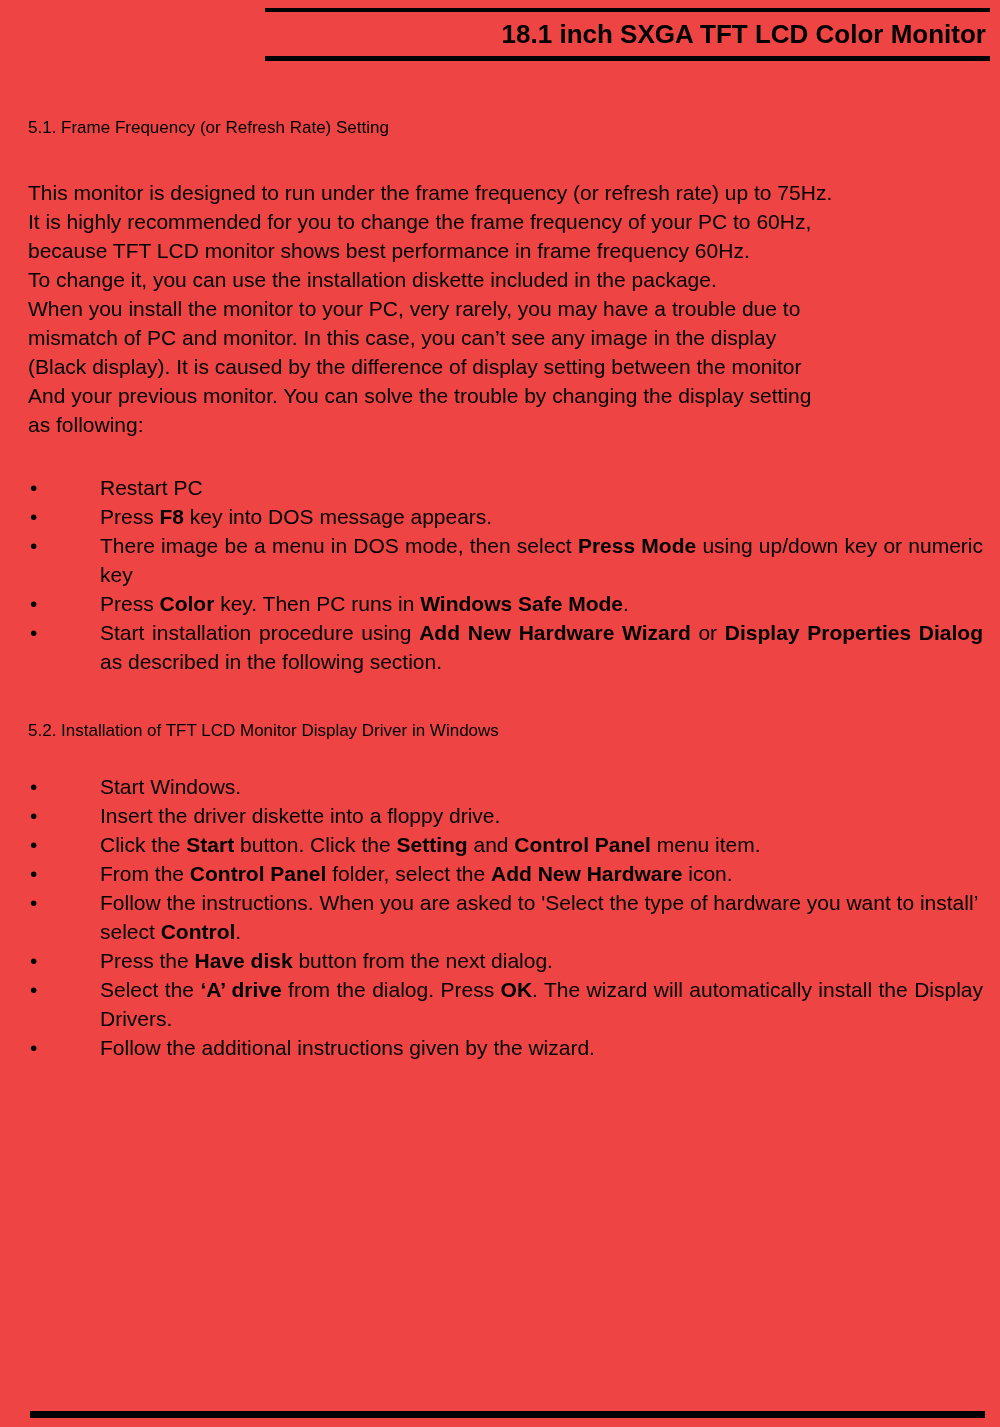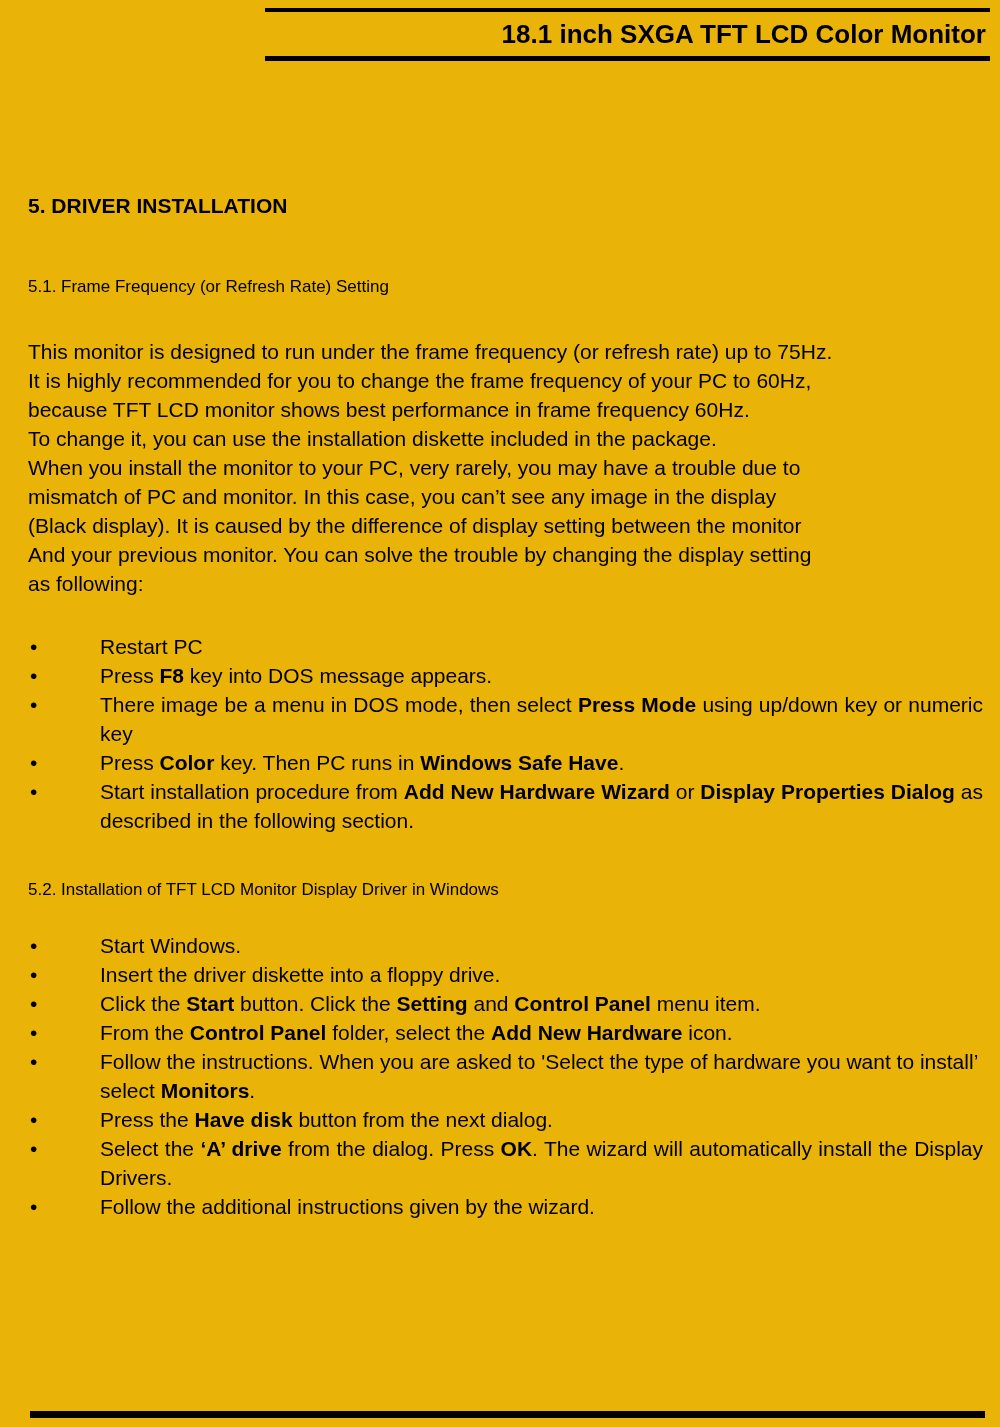--- a/index.html
+++ b/index.html
@@ -5,21 +5,21 @@
   html, body { margin: 0; padding: 0; }
   body {
     background: #e8e8e8;
     font-family: "Liberation Sans", sans-serif;
     color: #000;
   }
   .page {
     position: relative;
     width: 1000px;
     height: 1427px;
-    background: #eab308;
+    background: #ef4444;
     overflow: hidden;
     margin: 0 auto;
   }
   
   .page-header {
     margin: 8px 10px 0 265px;
   }
   .header-rule-top {
     height: 4px;
     background: #000;
@@ -108,21 +108,20 @@
 <div class="page">
 
   <header class="page-header">
     <div class="header-rule-top"></div>
     <h1 class="header-title">18.1 inch SXGA TFT LCD Color Monitor</h1>
     <div class="header-rule-bottom"></div>
   </header>
 
   <main class="content">
 
-    <h2 class="section-heading">5. DRIVER INSTALLATION</h2>
 
     <h3 class="subsection-title">5.1. Frame Frequency (or Refresh Rate) Setting</h3>
 
     <p class="body-paragraph">This monitor is designed to run under the frame frequency (or refresh rate) up to 75Hz.
 It is highly recommended for you to change the frame frequency of your PC to 60Hz,
 because TFT LCD monitor shows best performance in frame frequency 60Hz.
 To change it, you can use the installation diskette included in the package.
 When you install the monitor to your PC, very rarely, you may have a trouble due to
 mismatch of PC and monitor. In this case, you can’t see any image in the display
 (Black display). It is caused by the difference of display setting between the monitor
@@ -137,25 +136,25 @@
         <div class="bullet-item">
           <span class="bullet-marker">•</span>
           <span class="bullet-text"><span>Press </span><b>F8</b><span> key into DOS message appears.</span></span>
         </div>
         <div class="bullet-item">
           <span class="bullet-marker">•</span>
           <span class="bullet-text justify"><span>There image be a menu in DOS mode, then select </span><b>Press Mode</b><span> using up/down key or numeric key</span></span>
         </div>
         <div class="bullet-item">
           <span class="bullet-marker">•</span>
-          <span class="bullet-text"><span>Press </span><b>Color</b><span> key. Then PC runs in </span><b>Windows Safe Have</b><span>.</span></span>
-        </div>
-        <div class="bullet-item">
-          <span class="bullet-marker">•</span>
-          <span class="bullet-text justify"><span>Start installation procedure from </span><b>Add New Hardware Wizard</b><span> or </span><b>Display Properties Dialog</b><span> as described in the following section.</span></span>
+          <span class="bullet-text"><span>Press </span><b>Color</b><span> key. Then PC runs in </span><b>Windows Safe Mode</b><span>.</span></span>
+        </div>
+        <div class="bullet-item">
+          <span class="bullet-marker">•</span>
+          <span class="bullet-text justify"><span>Start installation procedure using </span><b>Add New Hardware Wizard</b><span> or </span><b>Display Properties Dialog</b><span> as described in the following section.</span></span>
         </div>
       </div>
 
     <h3 class="subsection-title s52">5.2. Installation of TFT LCD Monitor Display Driver in Windows</h3>
 
 
     <div class="bullet-list second">
         <div class="bullet-item">
           <span class="bullet-marker">•</span>
           <span class="bullet-text"><span>Start Windows.</span></span>
@@ -167,21 +166,21 @@
         <div class="bullet-item">
           <span class="bullet-marker">•</span>
           <span class="bullet-text"><span>Click the </span><b>Start</b><span> button. Click the </span><b>Setting</b><span> and </span><b>Control Panel</b><span> menu item.</span></span>
         </div>
         <div class="bullet-item">
           <span class="bullet-marker">•</span>
           <span class="bullet-text"><span>From the </span><b>Control Panel</b><span> folder, select the </span><b>Add New Hardware</b><span> icon.</span></span>
         </div>
         <div class="bullet-item">
           <span class="bullet-marker">•</span>
-          <span class="bullet-text"><span>Follow the instructions. When you are asked to 'Select the type of hardware you want to install’ select </span><b>Monitors</b><span>.</span></span>
+          <span class="bullet-text"><span>Follow the instructions. When you are asked to 'Select the type of hardware you want to install’ select </span><b>Control</b><span>.</span></span>
         </div>
         <div class="bullet-item">
           <span class="bullet-marker">•</span>
           <span class="bullet-text"><span>Press the </span><b>Have disk</b><span> button from the next dialog.</span></span>
         </div>
         <div class="bullet-item">
           <span class="bullet-marker">•</span>
           <span class="bullet-text justify"><span>Select the </span><b>‘A’ drive</b><span> from the dialog. Press </span><b>OK</b><span>. The wizard will automatically install the Display Drivers.</span></span>
         </div>
         <div class="bullet-item">

